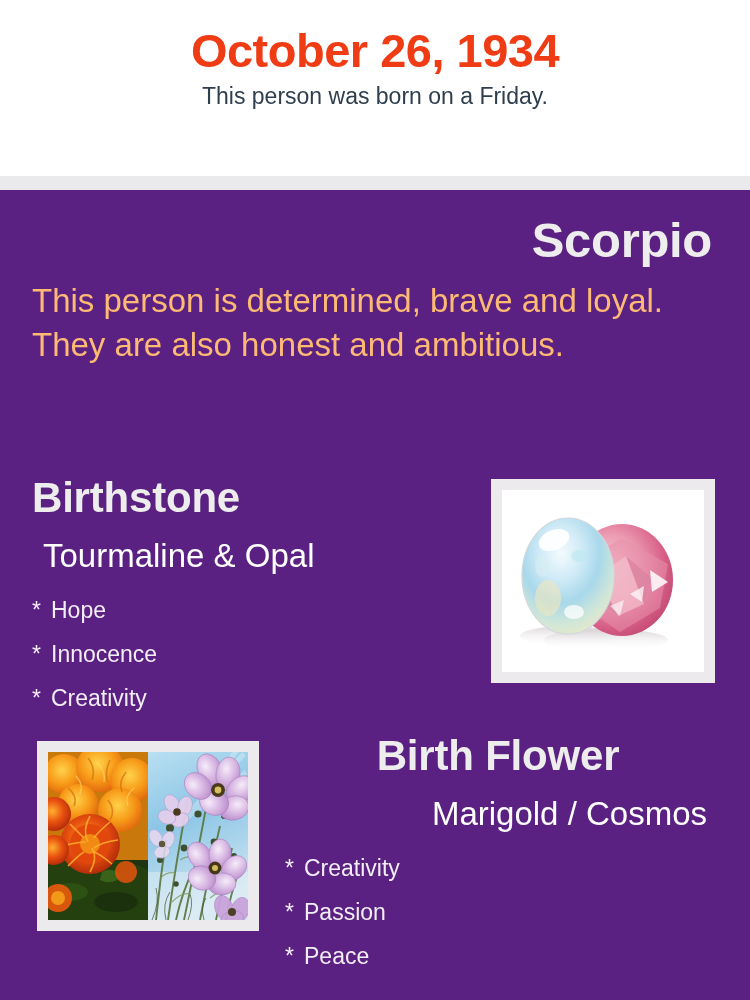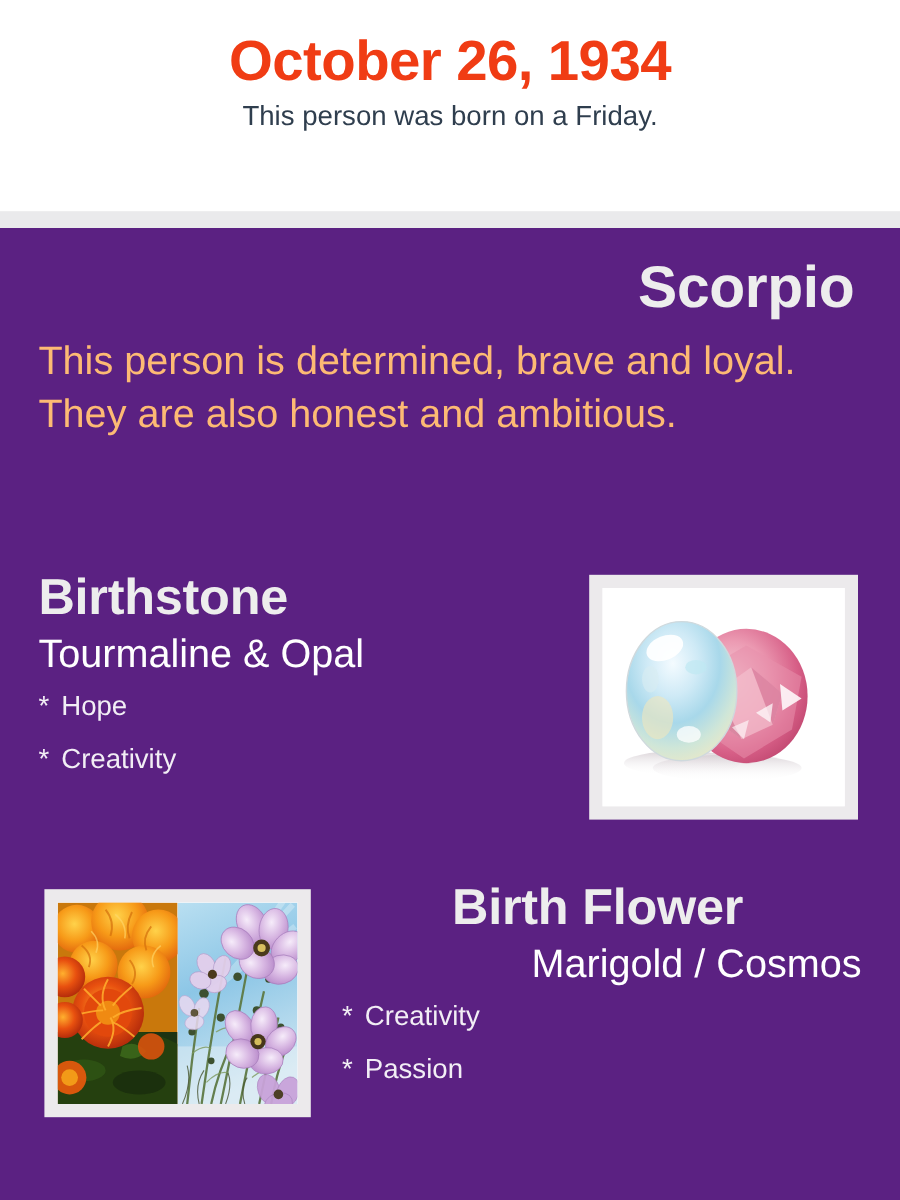--- a/index.html
+++ b/index.html
@@ -113,21 +113,21 @@
   }
   .section-heading {
     margin: 0;
     font-size: 42px;
     font-weight: bold;
     line-height: 1.0;
     color: #ededed;
     letter-spacing: -0.2px;
   }
   .section-sub {
-    margin: 0;
+    margin: 11px;
     padding-top: 8px;
     font-size: 33px;
     font-weight: normal;
     line-height: 1.1;
     color: #ffffff;
   }
   .trait-list {
     list-style: none;
     margin: 0;
     padding: 14px 0 0 0;
@@ -216,20 +216,23 @@
       <h2 class="zodiac-name">Scorpio</h2>
       <p class="zodiac-desc">This person is determined, brave and loyal. They are also honest and ambitious.</p>
     </div>
 
     <div class="birthstone">
       <h2 class="section-heading">Birthstone</h2>
       <div class="section-sub">Tourmaline &amp; Opal</div>
       <ul class="trait-list">
         <li>
           <span class="trait-star">*</span><span>Hope</span>
+        </li>
+        <li>
+          <span class="trait-star">*</span><span>Innocence</span>
         </li>
         <li>
           <span class="trait-star">*</span><span>Creativity</span>
         </li>
       </ul>
     </div>
 
     <div class="photo-frame" id="gem-frame">
       <div class="photo-inner">
         <svg class="gem-svg" viewBox="0 0 202 182" preserveAspectRatio="xMidYMid meet">
@@ -471,17 +474,20 @@
     <div class="birthflower">
       <h2 class="section-heading bf-heading">Birth Flower</h2>
       <div class="section-sub bf-sub">Marigold / Cosmos</div>
       <ul class="trait-list bf-list">
         <li>
           <span class="trait-star">*</span><span>Creativity</span>
         </li>
         <li>
           <span class="trait-star">*</span><span>Passion</span>
         </li>
+        <li>
+          <span class="trait-star">*</span><span>Peace</span>
+        </li>
       </ul>
     </div>
 
   </div>
 </div>
 
 </body></html>

